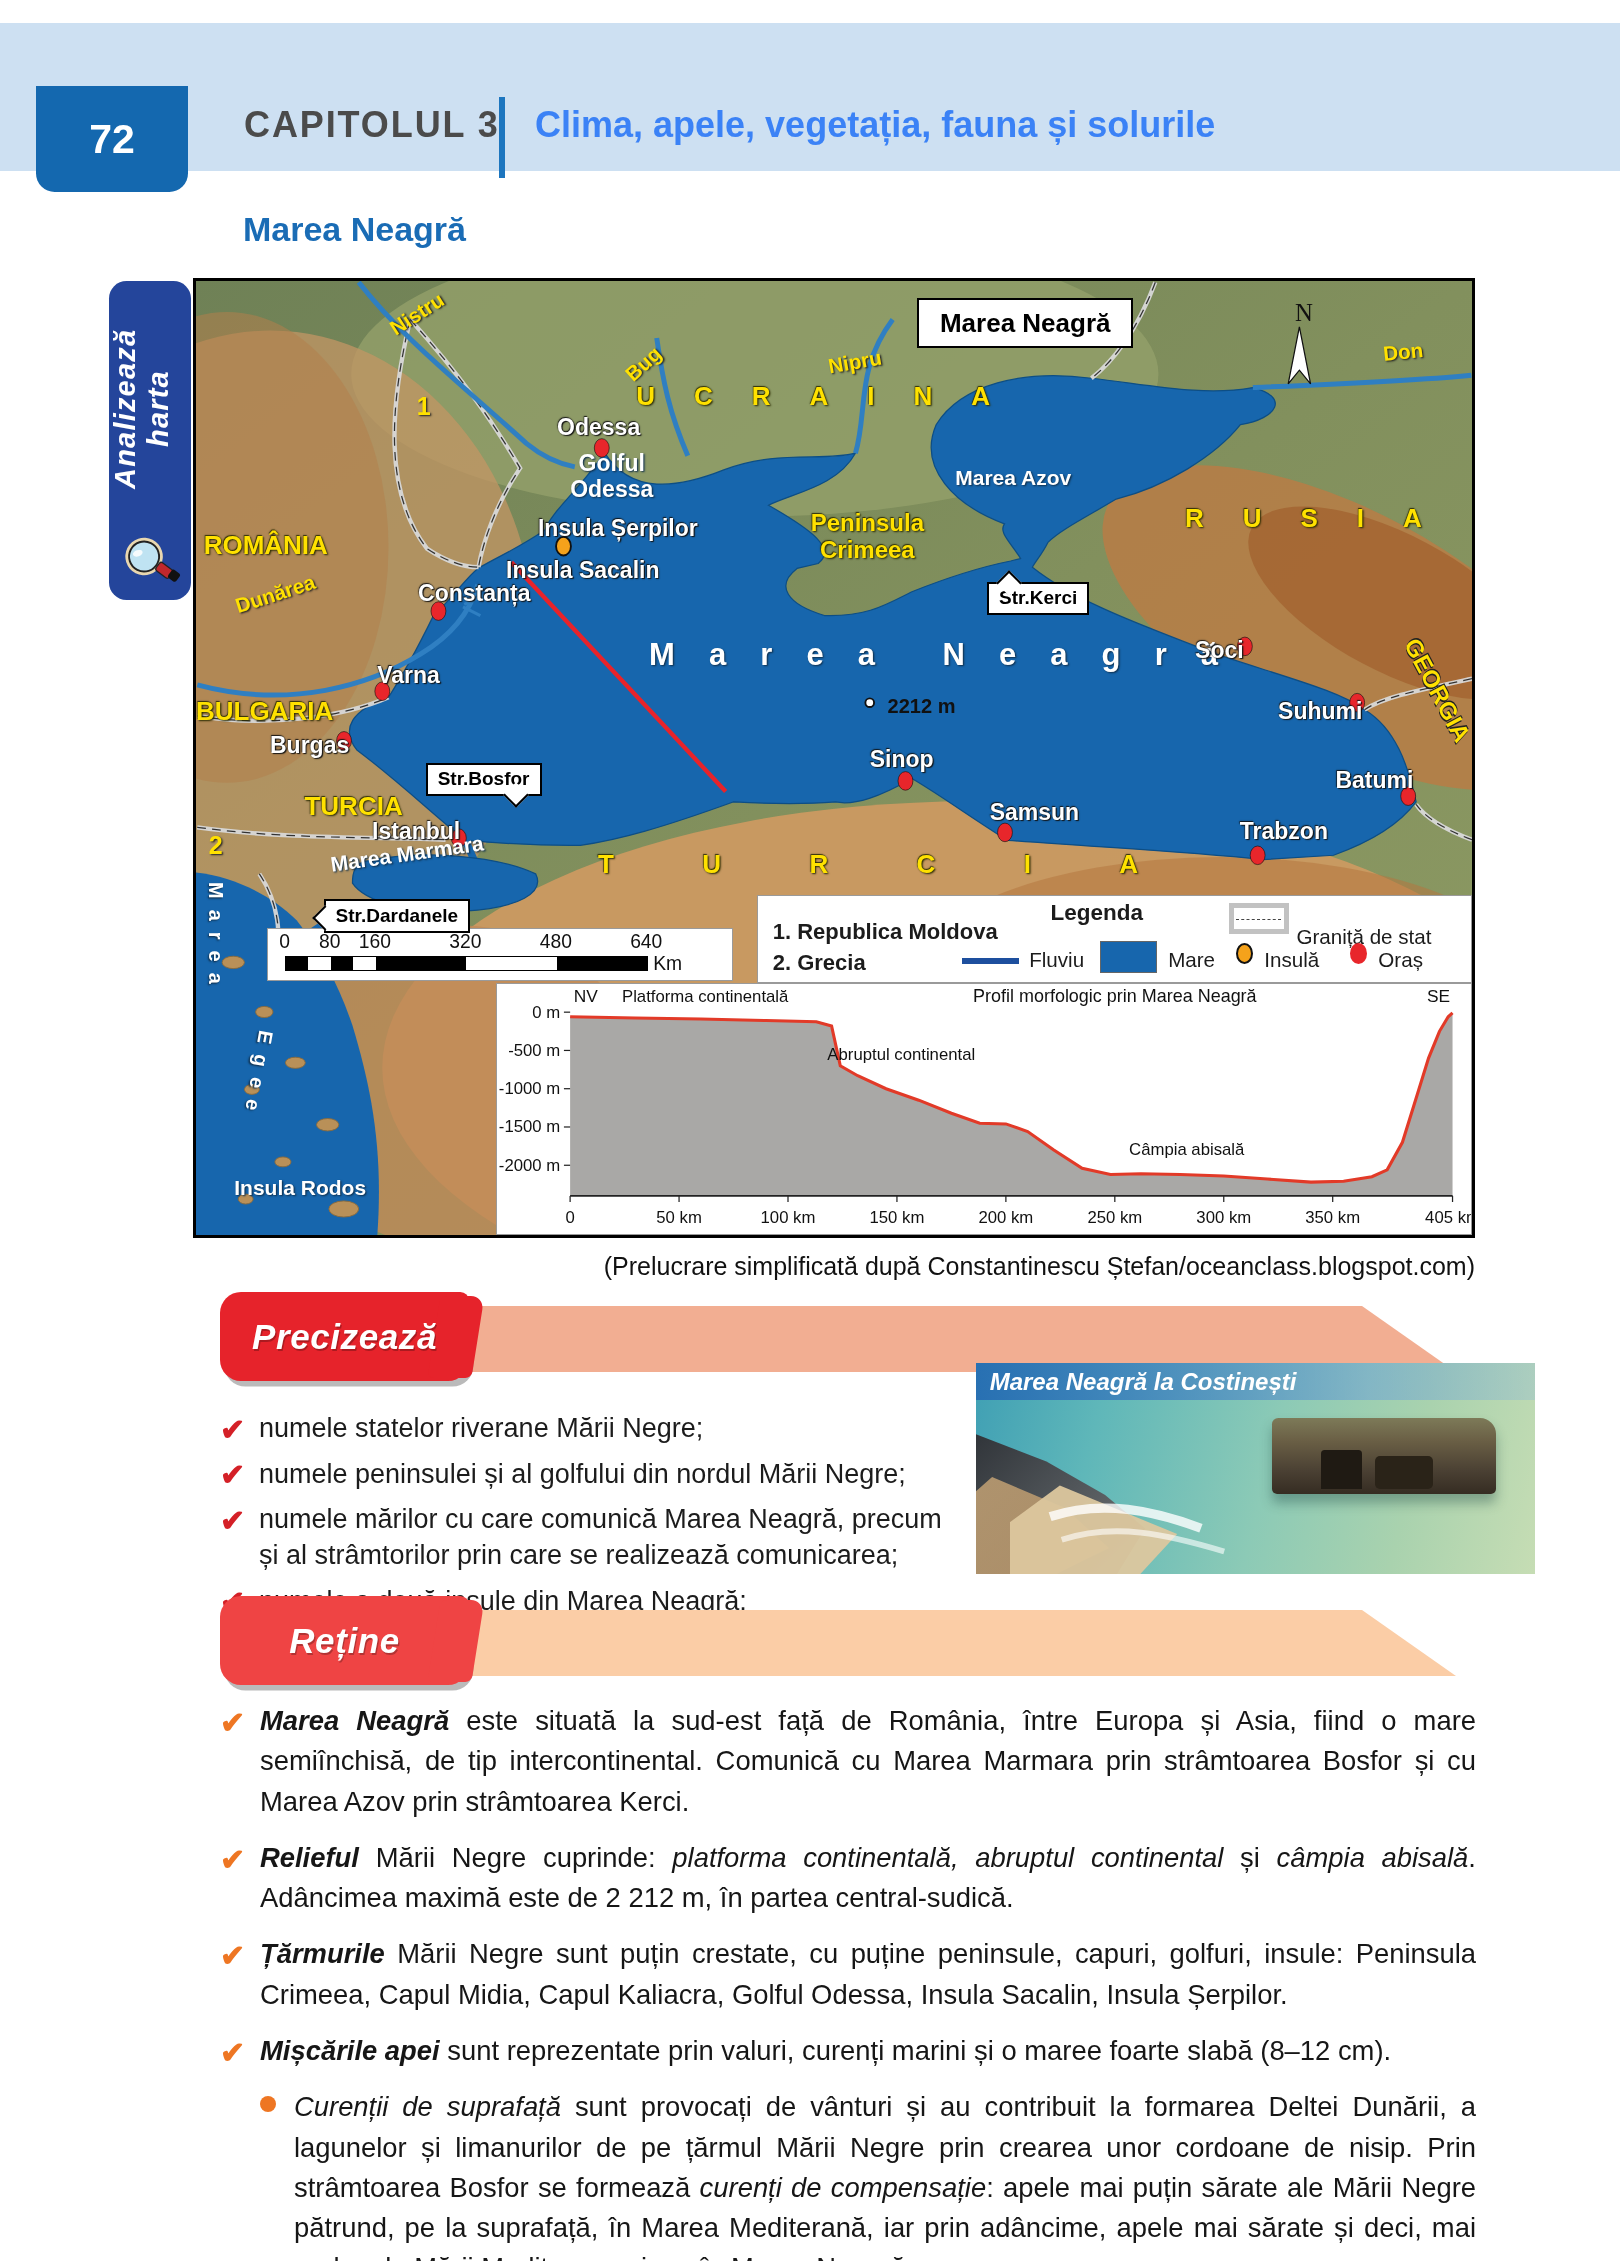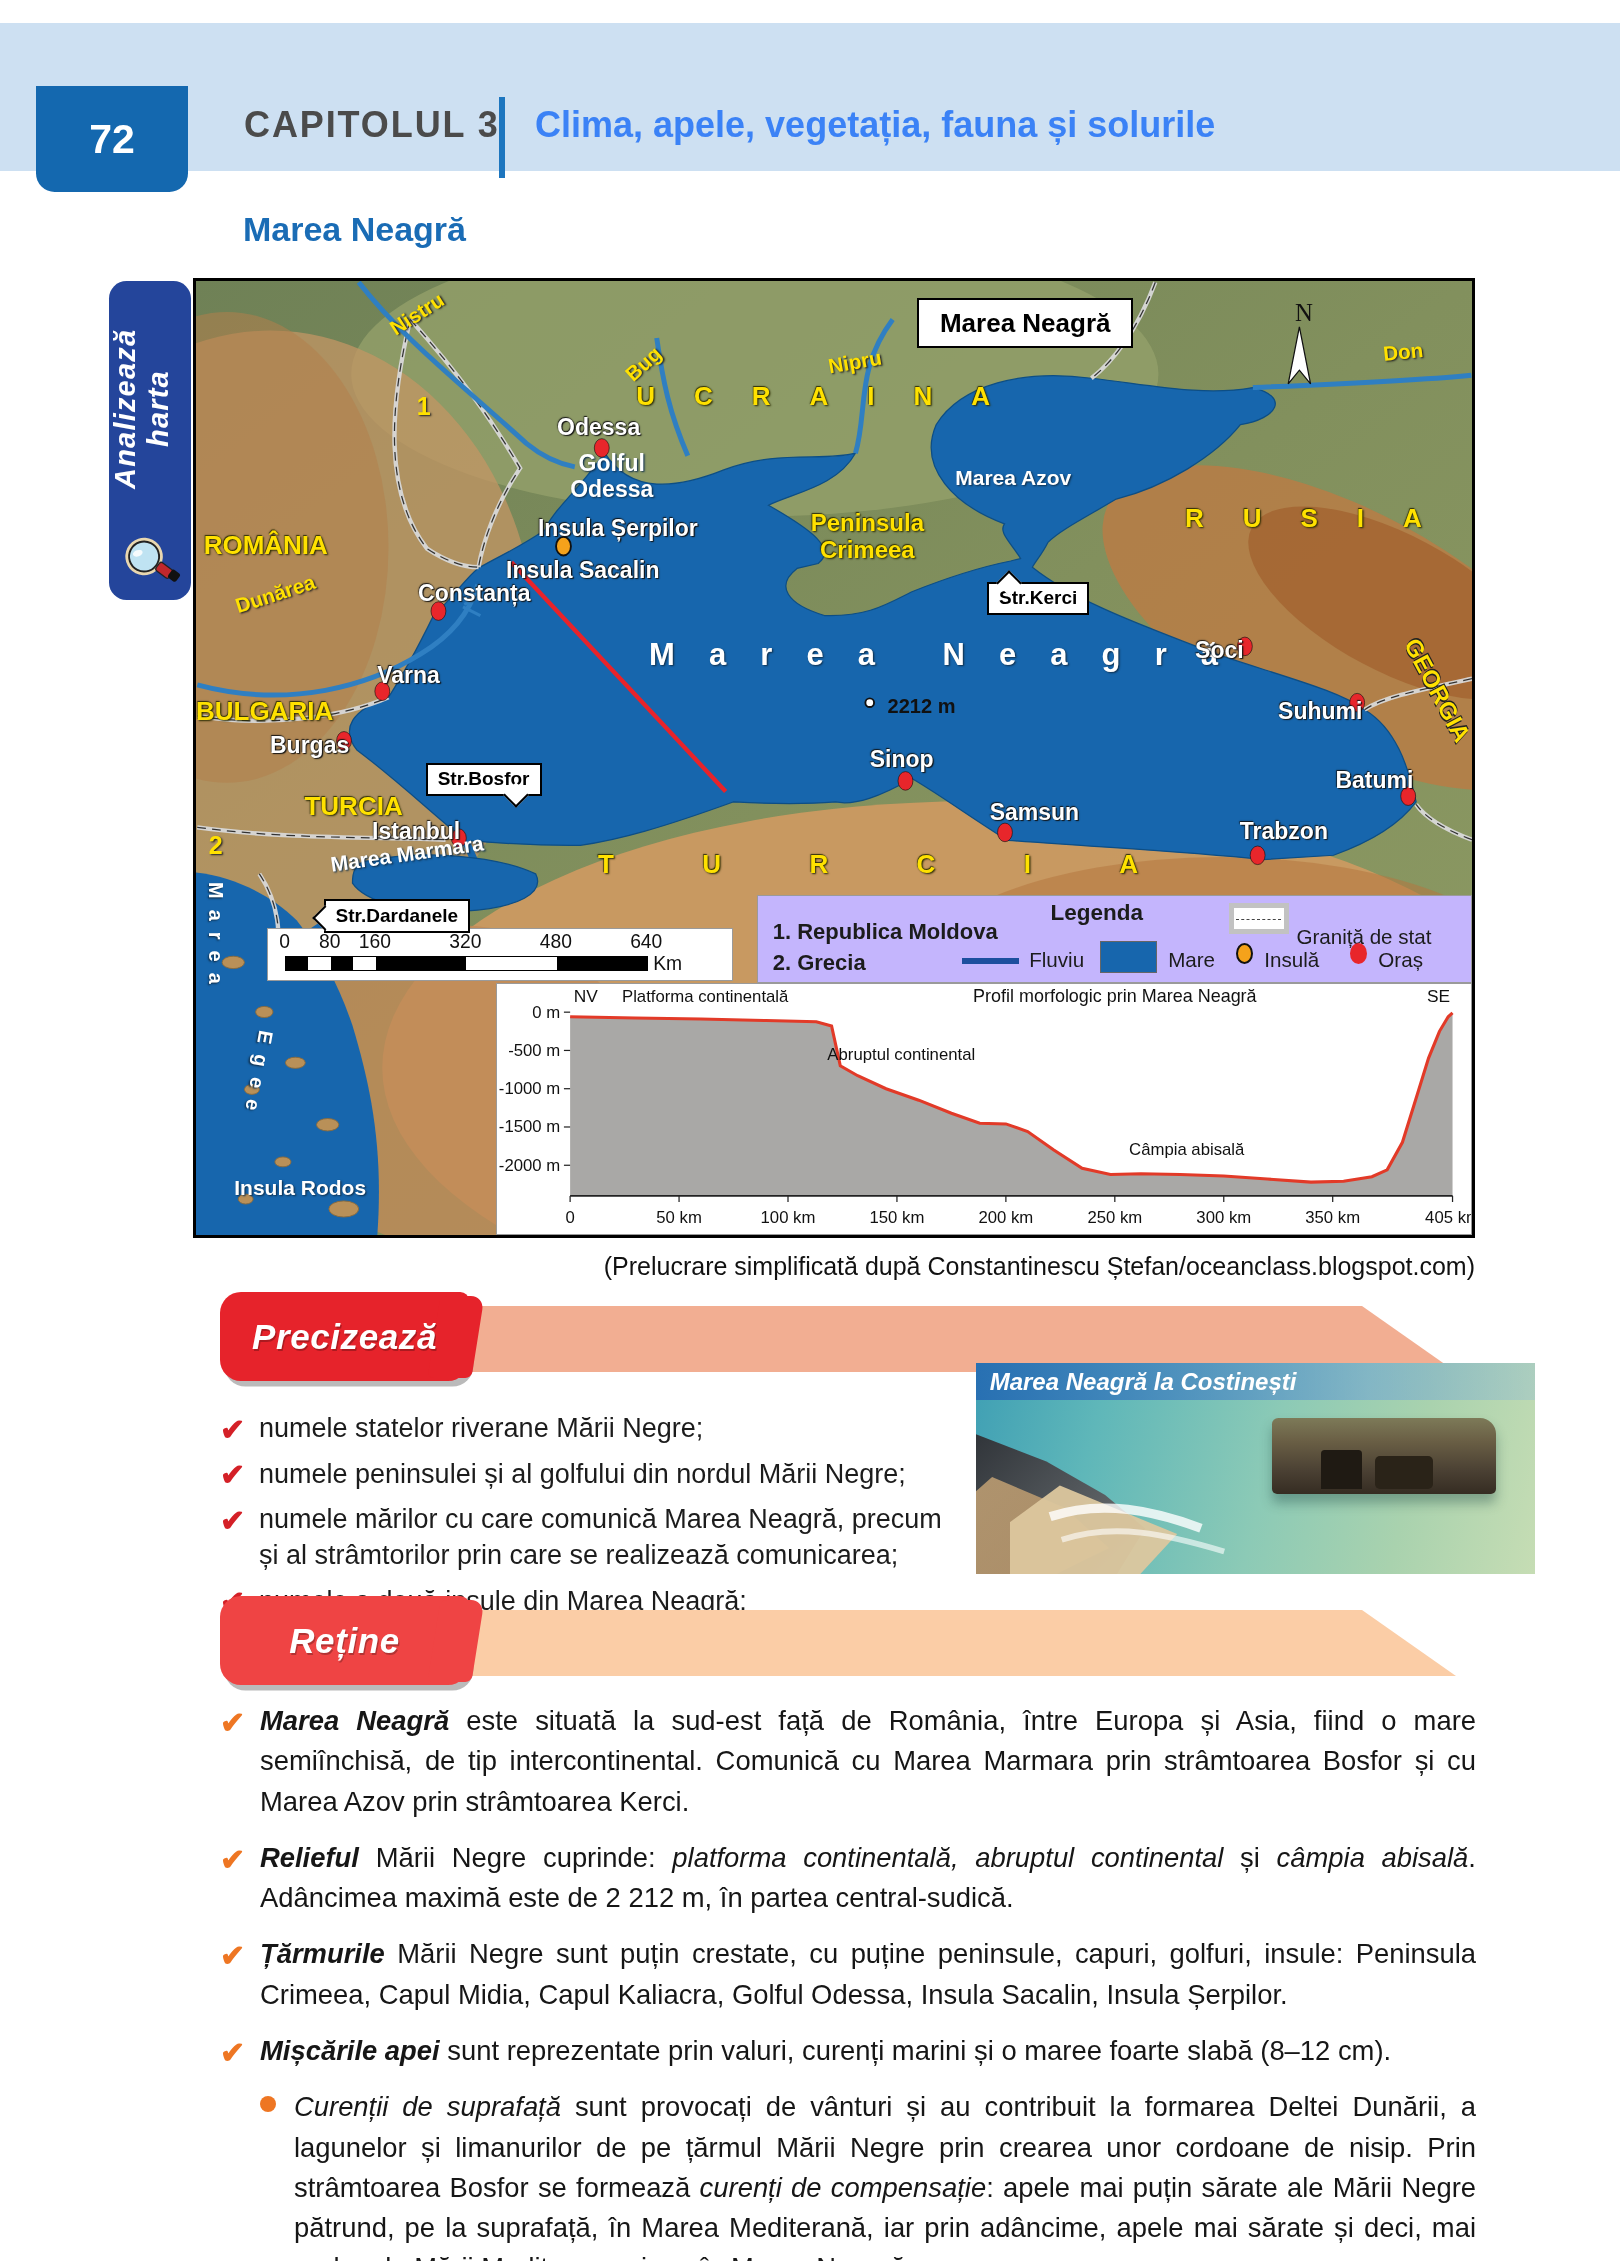--- a/index.html
+++ b/index.html
@@ -43,21 +43,21 @@
   .map-label.depth{color:#111;font-size:20px;font-weight:bold;text-shadow:none;}
   .callout{position:absolute;background:#fff;border:2.5px solid #000;color:#000;
     font-size:19px;font-weight:bold;padding:3.7px 10px;white-space:nowrap;z-index:6;}
   .callout.big{font-size:26px;padding:7.5px 21px;}
   .callout .ptr{position:absolute;width:16px;height:16px;background:#fff;transform:rotate(45deg);}
   .callout .ptr.up{top:-10px;left:11.2px;border-left:2.5px solid #000;border-top:2.5px solid #000;}
   .callout .ptr.down{bottom:-10px;right:15px;border-right:2.5px solid #000;border-bottom:2.5px solid #000;}
   .callout .ptr.left{left:-10px;top:7.5px;border-left:2.5px solid #000;border-bottom:2.5px solid #000;}
 
   
-  .legendbox{position:absolute;left:44%;top:64.4%;width:56%;height:9.2%;background:#c4b5fd;
+  .legendbox{position:absolute;left:44%;top:64.4%;width:56%;height:9.2%;background:#ffffff;
     border:1.9px solid #9a9a9a;box-sizing:border-box;z-index:5;}
   .legend-title{position:absolute;left:41%;top:4%;font-size:22.5px;font-weight:bold;}
   .lg{position:absolute;font-size:20.6px;}
   .lg.bold{font-weight:bold;font-size:22px;}
   .sym-granita{position:absolute;width:60px;height:31px;background:#fff;border:5.6px solid #c2c2c2;box-sizing:border-box;}
   .sym-granita::after{content:"";position:absolute;left:2.5px;right:2.5px;top:50%;border-top:1.9px dashed #444;}
   .sym-fluviu{position:absolute;width:57px;height:5.6px;background:#1d4f9e;}
   .sym-mare{position:absolute;width:55px;height:30px;background:#1766ad;border:1.2px solid #666;}
   .sym-dot{position:absolute;width:17px;height:21px;border-radius:50%;}
   .sym-dot.orange{background:#f5a21b;border:2.5px solid #111;box-sizing:border-box;}

